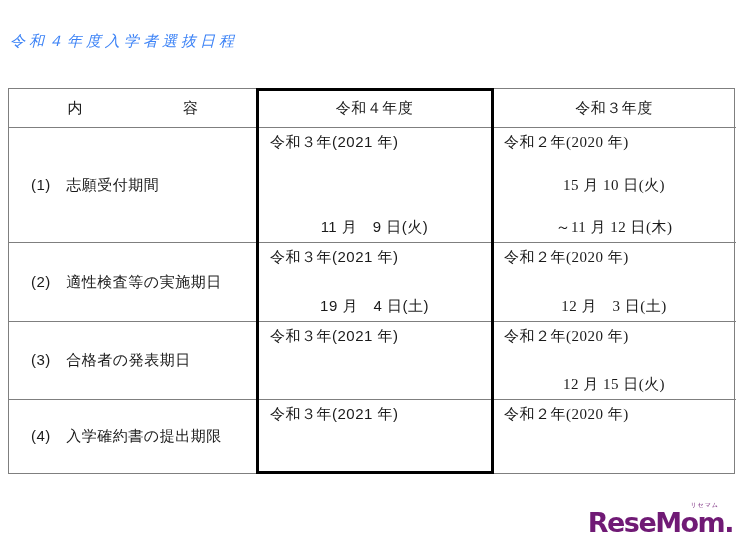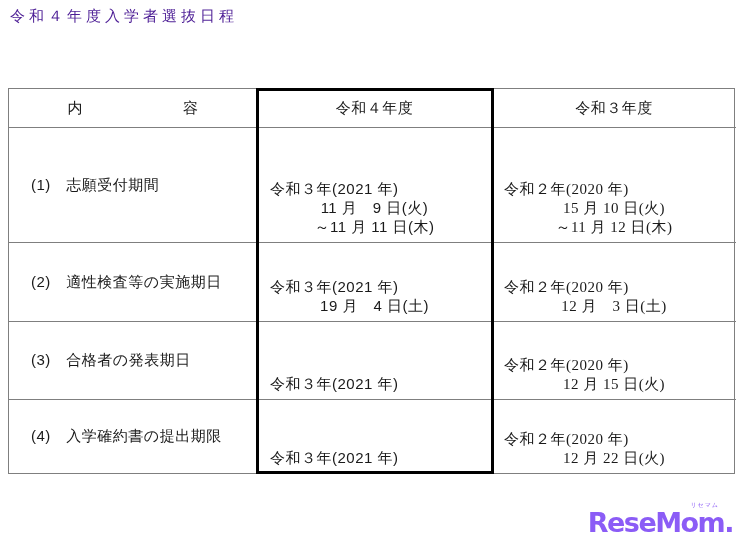--- a/index.html
+++ b/index.html
@@ -6,24 +6,25 @@
   html, body {
     width: 743px; height: 546px;
     background: #ffffff;
     overflow: hidden;
     font-family: "Liberation Sans", "DejaVu Sans", sans-serif;
   }
   .page { position: relative; width: 743px; height: 546px; background: #fff; }
 
   .doc-title {
     position: absolute;
-    left: 10px; top: 7px;
+    left: 10px; top: 32px;
     font-size: 15px;
     letter-spacing: 4px;
-    color: #4c1d95;
+    color: #3b82f6;
+    font-style: italic;
   }
 
   .sched-table {
     position: absolute;
     left: 8px; top: 88px;
     width: 727px;
     display: grid;
     grid-template-columns: 249px 234px 244px;
     grid-template-rows: 39px 115px 79px 78px 73px;
     border: 1px solid #7f7f7f;
@@ -47,39 +48,39 @@
 
   .label-cell {
     display: flex;
     align-items: center;
     padding-left: 22px;
   }
 
   .dates-cell {
     display: flex;
     flex-direction: column;
-    justify-content: flex-end;
+    justify-content: space-between;
     padding: 5px 10px;
   }
   .era-line { text-align: left; padding-left: 2px; }
   .date-line { text-align: center; }
 
   .highlight-box {
     position: absolute;
     left: 247px; top: -1px;
     width: 238px;
     height: calc(100% + 2px);
     border: 3px solid #000000;
     pointer-events: none;
   }
 
   .logo {
     position: absolute;
     right: 10px; bottom: 8px;
-    color: #8b5cf6;
+    color: #701a75;
   }
   .logo-text {
     font-family: "DejaVu Sans", sans-serif;
     font-weight: 700;
     font-size: 27px;
     letter-spacing: -1.5px;
   }
   .logo-ruby {
     position: absolute;
     right: 14px; top: -6px;
@@ -100,21 +101,20 @@
       <span>内</span>
       <span>容</span>
     </div>
     <div class="cell head">令和４年度</div>
     <div class="cell head last-col">令和３年度</div>
 
     <div class="cell label-cell">(1)　志願受付期間</div>
     <div class="cell dates-cell">
       <div class="era-line">令和３年(2021 年)</div>
       <div class="date-line">11 月　9 日(火)</div>
-      <div class="date-line">～11 月 11 日(木)</div>
     </div>
     <div class="cell dates-cell last-col">
       <div class="era-line">令和２年(2020 年)</div>
       <div class="date-line">15 月 10 日(火)</div>
       <div class="date-line">～11 月 12 日(木)</div>
     </div>
 
     <div class="cell label-cell">(2)　適性検査等の実施期日</div>
     <div class="cell dates-cell">
       <div class="era-line">令和３年(2021 年)</div>
@@ -133,21 +133,20 @@
       <div class="era-line">令和２年(2020 年)</div>
       <div class="date-line">12 月 15 日(火)</div>
     </div>
 
     <div class="cell label-cell last-row">(4)　入学確約書の提出期限</div>
     <div class="cell dates-cell last-row">
       <div class="era-line">令和３年(2021 年)</div>
     </div>
     <div class="cell dates-cell last-col last-row">
       <div class="era-line">令和２年(2020 年)</div>
-      <div class="date-line">12 月 22 日(火)</div>
     </div>
 
     <div class="highlight-box"></div>
   </div>
 
   <div class="logo">
     <span class="logo-ruby">リセマム</span>
     <span class="logo-text">ReseMom.</span>
   </div>
 

